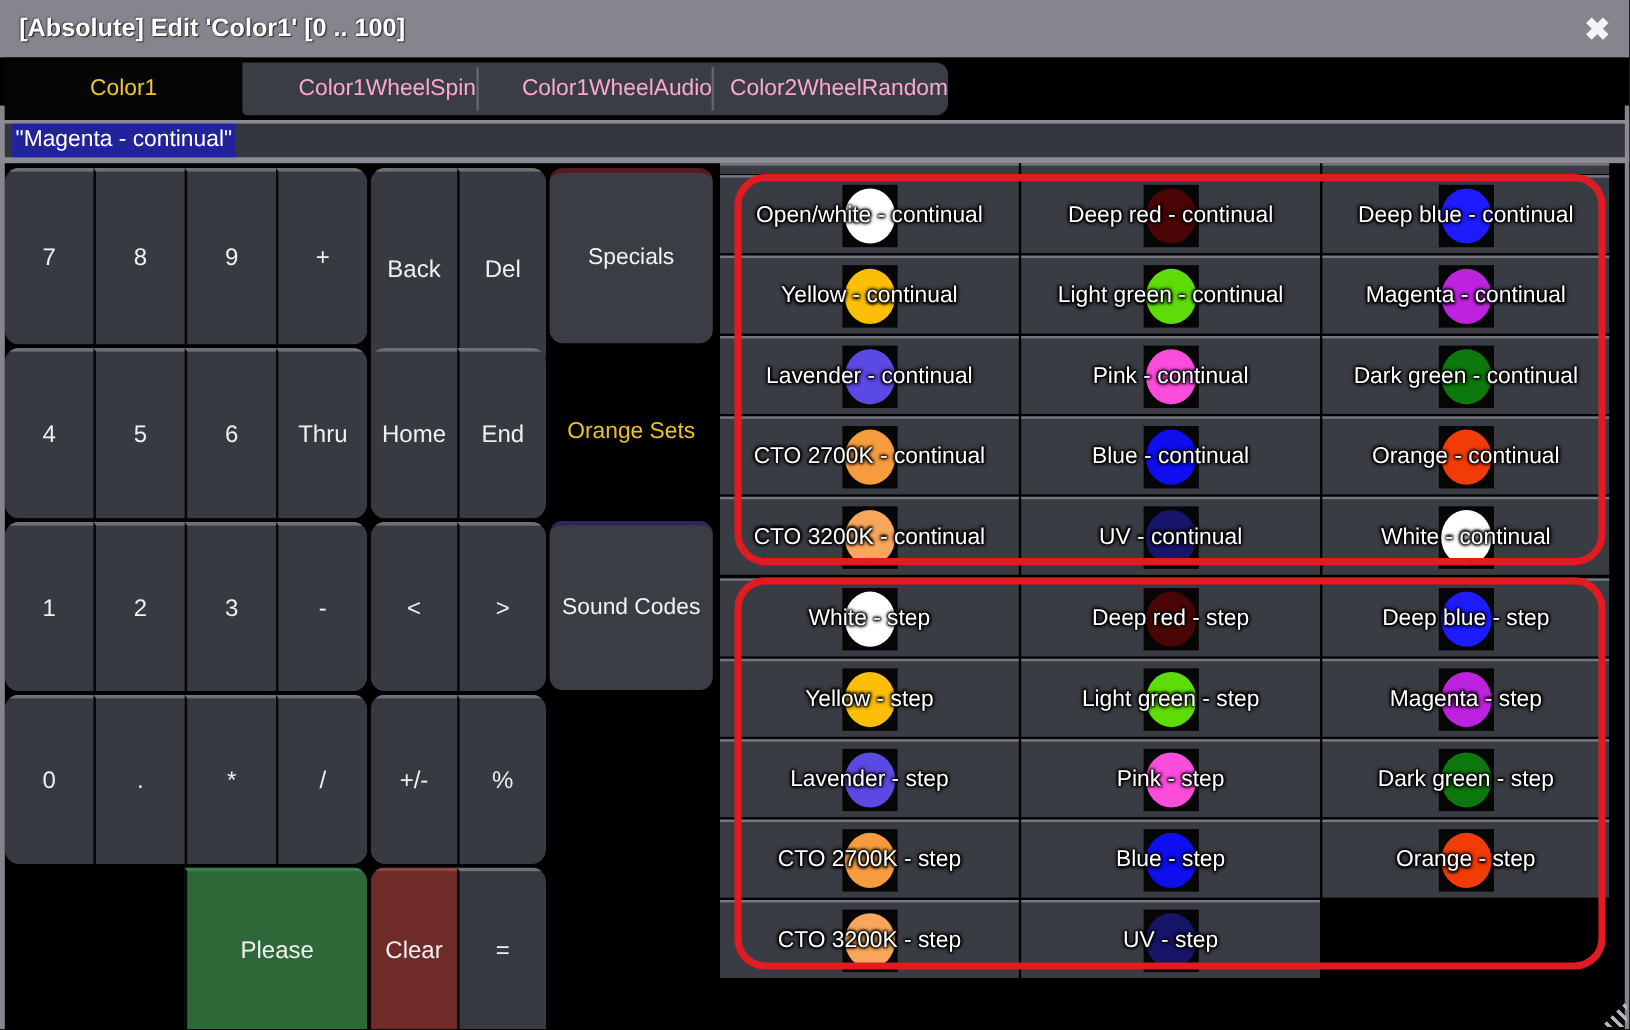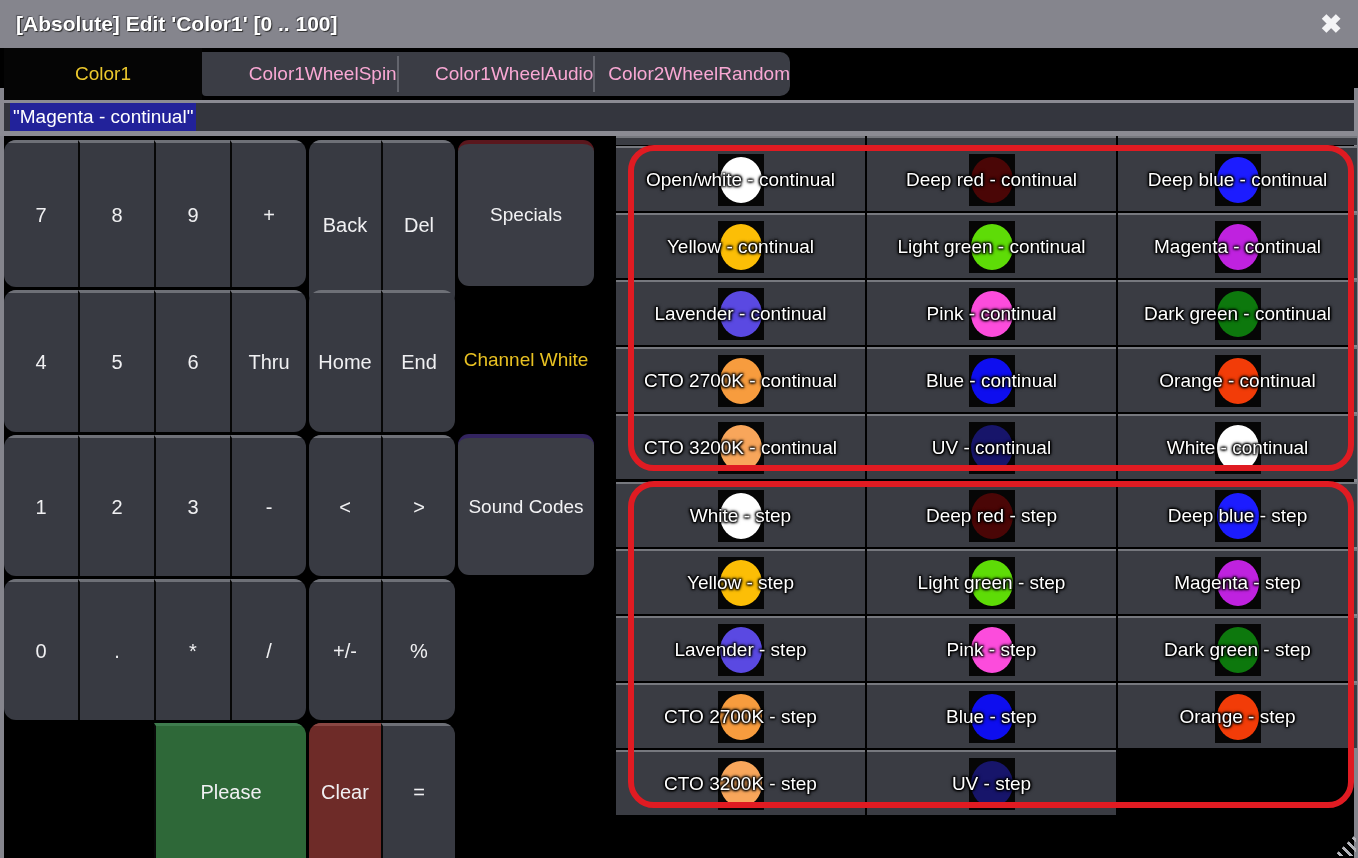--- a/index.html
+++ b/index.html
@@ -68,21 +68,21 @@
   .cat {
     position:absolute; left:458px; width:136px; border-radius:11px;
     background:#3b3d45; display:flex; align-items:center; justify-content:center;
     font-size:19px; color:#f2f2f4; cursor:pointer; text-align:center;
   }
   .cat.specials { border-top:4px solid #5a171d; }
   .cat.sound { border-top:4px solid #332460; }
   .cat.active { background:#000; color:#e8c122; border-radius:0; border-top:none; }
 
   
-  .grid { position:absolute; left:616px; top:136px; width:741px; height:646px;text-align:center; }
+  .grid { position:absolute; left:600px; top:136px; width:741px; height:646px;text-align:center; }
   .cell, .sliver { position:absolute; background:#3a3c43; border-top:2px solid #76787e; }
   .sliver { height:9px; top:0; }
   .cell {
     height:65px; display:flex; align-items:center; justify-content:center;
     overflow:hidden; cursor:pointer;
   }
   .c0 { left:0; width:249px; } .c1 { left:251px; width:249px; } .c2 { left:502px; width:239px; }
   .sw {
     position:absolute; left:50%; top:50%; transform:translate(-50%,-50%);
     width:46px; height:52px; background:#060606;
@@ -180,21 +180,21 @@
   <div class="kblock" style="left:4px;top:723px;width:302px;height:135px;border-radius:12px 12px 0 0">
     <div class="kspace"></div>
     <div class="key please">Please</div>
   </div>
   <div class="kblock" style="left:309px;top:723px;width:146px;height:135px;border-radius:12px 12px 0 0">
     <div class="key clear">Clear</div>
     <div class="key">=</div>
   </div>
 
   <div class="cat specials" style="top:140px;height:146px">Specials</div>
-  <div class="cat active" style="top:289px;height:142px">Channel White</div>
+  <div class="cat active" style="top:289px;height:142px">Orange Sets</div>
   <div class="cat sound" style="top:434px;height:141px">Sound Codes</div>
 
   <div class="grid">
     <div class="sliver c0"></div>
     <div class="sliver c1"></div>
     <div class="sliver c2"></div>
 
     <div class="cell c0" style="top:10px">
         <span class="sw">
           <i class="dot" style="background: rgb(255, 255, 255);"></i>

